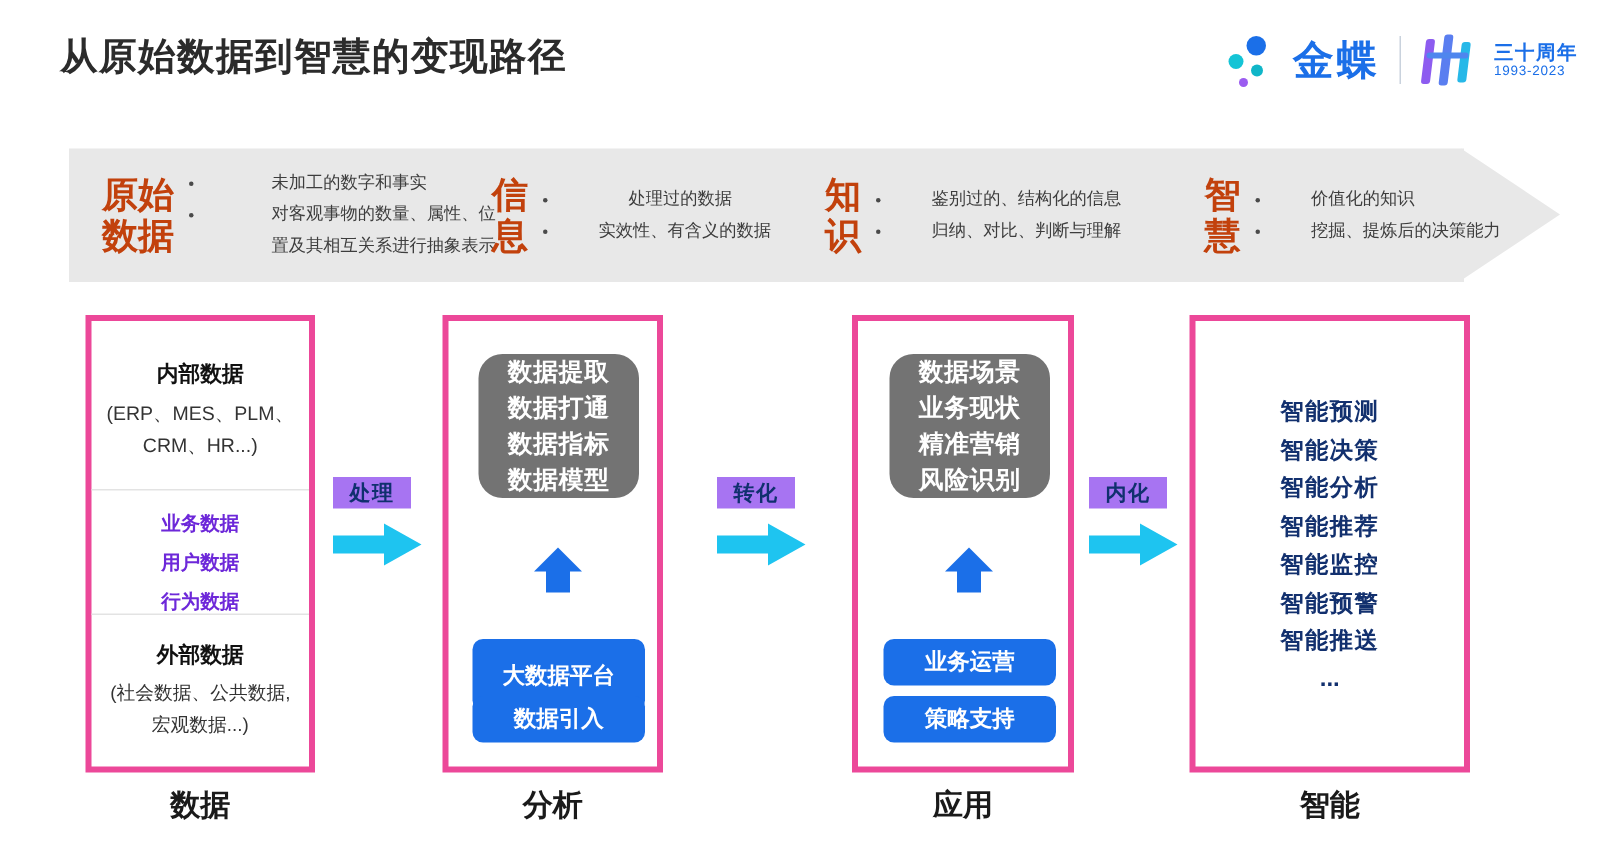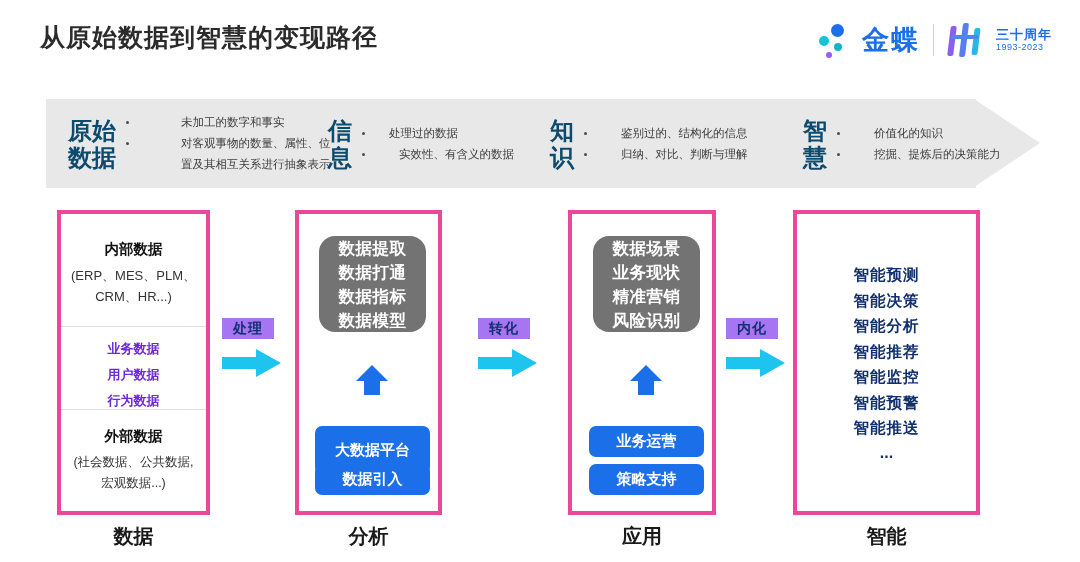--- a/index.html
+++ b/index.html
@@ -45,21 +45,21 @@
     position:absolute;left:0;top:0;width:930px;height:89px;background:#e8e8e8;
   }
   .banner-tip{
     position:absolute;left:928px;top:0;width:0;height:0;
     border-top:44.5px solid transparent;
     border-bottom:44.5px solid transparent;
     border-left:66px solid #e8e8e8;
   }
   .stage{position:absolute;top:0;height:89px;display:flex;align-items:center;}
   .stage-name{
-    font-size:24px;font-weight:bold;color:#0c4a6e;line-height:27px;
+    font-size:24px;font-weight:bold;color:#c2410c;line-height:27px;
     white-space:nowrap;
   }
   .stage-bullets{margin-left:10px;}
   .bullet-row{display:flex;align-items:center;line-height:21px;}
   .bullet-dot{
     width:3px;height:3px;border-radius:50%;background:#4a4a4a;
     display:inline-block;margin-right:0px;flex:none;
   }
   .bullet-text{font-size:11.5px;color:#3d3d3d;white-space:nowrap;}
 
@@ -161,21 +161,21 @@
   </div>
 
   <div class="stage" style="left:282px;">
     <div class="stage-name">
       <div>信</div>
       <div>息</div>
     </div>
     <div class="stage-bullets">
       <div class="bullet-row">
           <span class="bullet-dot"></span>
-          <span class="bullet-text" style="margin-left:24px;">处理过的数据</span>
+          <span class="bullet-text" style="margin-left:54px;">处理过的数据</span>
         </div>
       <div class="bullet-row">
           <span class="bullet-dot"></span>
           <span class="bullet-text" style="margin-left:34px;">实效性、有含义的数据</span>
         </div>
     </div>
   </div>
 
   <div class="stage" style="left:504px;">
     <div class="stage-name">

